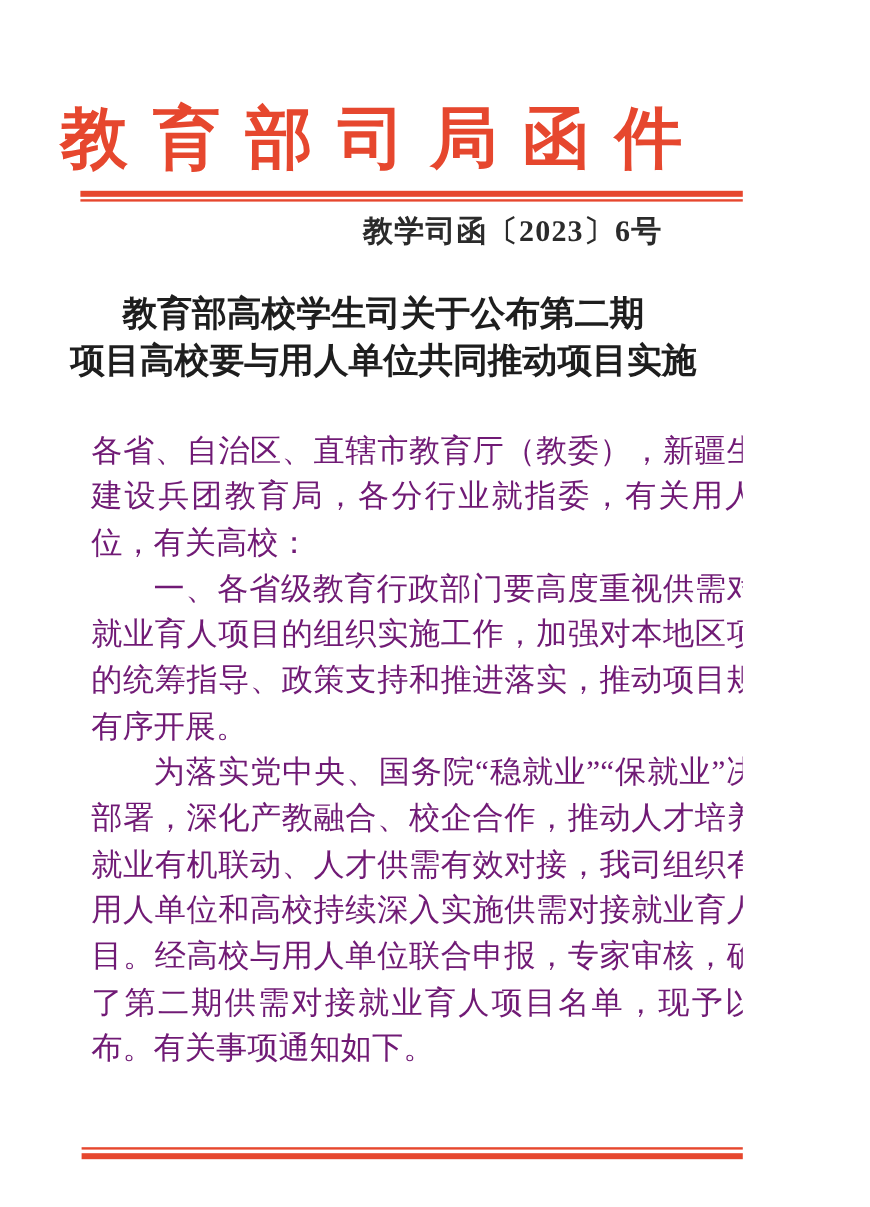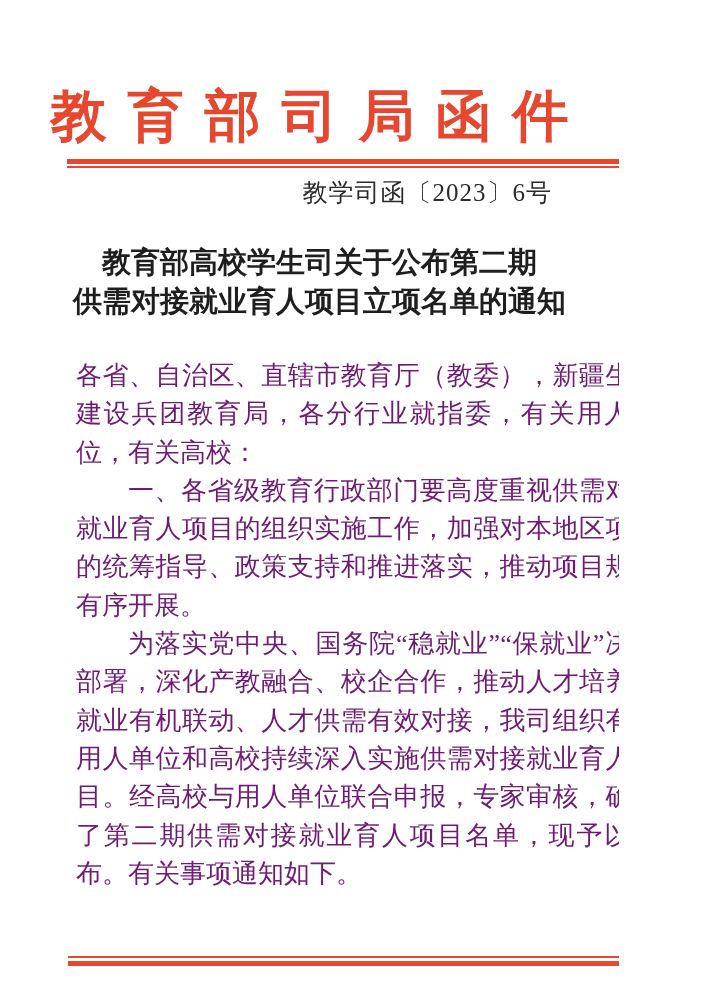--- a/index.html
+++ b/index.html
@@ -45,20 +45,21 @@
   .rule-bottom .line-thick { height: 5px; background: #e6472e; margin-top: 3px; }
   
   .doc-number {
     position: absolute;
     top: 176px;
     right: 67px;
     font-size: 25px;
     color: #2b2b2b;
     letter-spacing: 1px;
     white-space: nowrap;
+    font-weight: bold;
   }
   
   .doc-title {
     position: absolute;
     top: 243px;
     left: 0;
     width: 100%;
     box-sizing: border-box;
     padding-right: 22px; 
     text-align: center;
@@ -97,21 +98,21 @@
 
   <div class="rule rule-top">
     <div class="line-thick"></div>
     <div class="line-thin"></div>
   </div>
 
   <div class="doc-number">教学司函〔2023〕6号</div>
 
   <div class="doc-title">
     <div>教育部高校学生司关于公布第二期</div>
-    <div>供需对接就业育人项目立项名单的通知</div>
+    <div>项目高校要与用人单位共同推动项目实施</div>
   </div>
 
   <div class="body-text">
     <p>各省、自治区、直辖市教育厅（教委），新疆生产建设兵团教育局，各分行业就指委，有关用人单位，有关高校：</p>
     <p class="indent">一、各省级教育行政部门要高度重视供需对接就业育人项目的组织实施工作，加强对本地区项目的统筹指导、政策支持和推进落实，推动项目规范有序开展。</p>
     <p class="indent">为落实党中央、国务院“稳就业”“保就业”决策部署，深化产教融合、校企合作，推动人才培养与就业有机联动、人才供需有效对接，我司组织有关用人单位和高校持续深入实施供需对接就业育人项目。经高校与用人单位联合申报，专家审核，确定了第二期供需对接就业育人项目名单，现予以公布。有关事项通知如下。</p>
   </div>
 
   <div class="rule rule-bottom">
     <div class="line-thin"></div>

